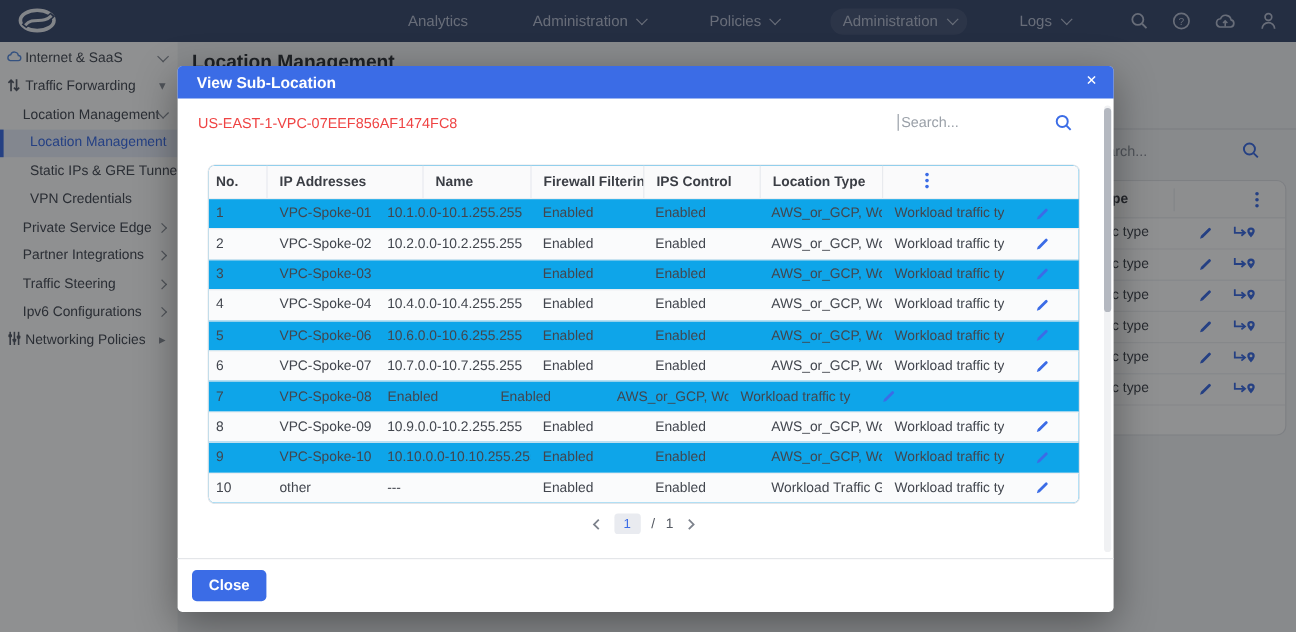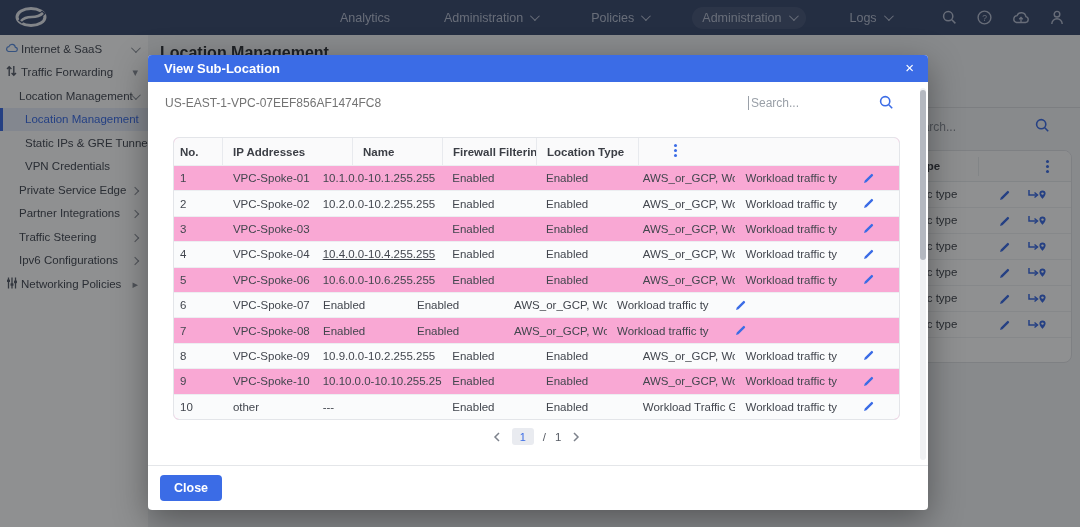--- a/index.html
+++ b/index.html
@@ -60,28 +60,28 @@
   .bg-card-head .kebab { position:absolute; left:345px; top:9px; }
 
   
   .overlay { position:absolute; left:0; top:0; width:1080px; height:527px; background:rgba(10,12,16,0.46); z-index:50; }
 
   
   .modal { position:absolute; left:148px; top:55px; width:780px; height:455px; background:#fff; border-radius:4px; z-index:100; box-shadow:0 10px 34px rgba(0,0,0,0.38); }
   .modal-header { position:absolute; left:0; top:0; width:780px; height:27px; background:#3b6ce6; border-radius:4px 4px 0 0; display:flex; align-items:center; }
   .modal-title { color:#fff; font-size:13px; font-weight:600; margin-left:16px; }
   .modal-x { position:absolute; right:14px; top:4px; color:#fff; font-size:15px; line-height:18px; cursor:pointer; }
-  .modal-sub-id { position:absolute; left:17px; top:41px; font-size:12px; color:#737373; }
+  .modal-sub-id { position:absolute; left:17px; top:41px; font-size:12px; color:#ef4444; }
   .modal-search { position:absolute; left:600px; top:38px; width:150px; height:22px; }
   .modal-search input { border:none; outline:none; width:118px; font-size:12px; color:#444; background:transparent; border-left:1px solid #9aa0a8; padding-left:2px; font-family:inherit; }
   .modal-search input::placeholder { color:#9aa0a8; }
   .modal-search .mag { position:absolute; right:4px; top:2px; }
 
   
-  .m-table { position:absolute; left:25px; top:82px; width:727px; border:1px solid #e3e5e9; border-radius:6px; overflow:hidden; background:#f9a8d4; }
+  .m-table { position:absolute; left:25px; top:82px; width:727px; border:1px solid #e3e5e9; border-radius:6px; overflow:hidden; background:#0ea5e9; }
   .t-hrow { display:flex; height:27px; background:#fafafb; }
   .t-hcell { display:flex; align-items:center; padding-left:10px; font-size:11.5px; font-weight:600; color:#3b3e45; border-right:1px solid #e8eaee; white-space:nowrap; overflow:hidden; }
   .t-hcell:first-child { padding-left:6px; }
   .t-hcell.actions { border-right:none; justify-content:center; }
   .t-row { display:flex; height:25.4px; border-top:1px solid #eceef1; }
   .t-row:nth-child(even) { background:#fafbfc; }
   .t-cell { display:flex; align-items:center; padding-left:10px; font-size:11.5px; color:#42464e; white-space:nowrap; overflow:hidden; }
   .t-cell:first-child { padding-left:6px; }
   .t-cell.actions { justify-content:center; padding-left:0; }
 
@@ -359,20 +359,21 @@
         </svg>
     </span>
   </div>
 
   <div class="m-table">
     <div class="t-hrow" id="m-thead">
         <div class="t-hcell" style="width: 49px;">No.</div>
         <div class="t-hcell" style="width: 130px;">IP Addresses</div>
         <div class="t-hcell" style="width: 90px;">Name</div>
         <div class="t-hcell" style="width: 94px;">Firewall Filtering</div>
+        <div class="t-hcell" style="width: 97px;">IPS Control</div>
         <div class="t-hcell" style="width: 102px;">Location Type</div>
         <div class="t-hcell actions" style="width: 62px;">
           <span class="kebab">
             <i></i>
             <i></i>
             <i></i>
           </span>
         </div>
       </div>
     <div id="m-tbody">
@@ -420,21 +421,21 @@
             <span style="display: inline-flex;">
   <svg width="13" height="13" viewBox="0 0 14 14">
                 <path d="M2.2 11.8 L3 9.2 L9.8 2.4 a1.1 1.1 0 0 1 1.6 0 l0.2 0.2 a1.1 1.1 0 0 1 0 1.6 L4.8 11 L2.2 11.8 z" fill="#3b6ce6"></path>
               </svg>
 </span>
           </div>
         </div>
         <div class="t-row">
           <div class="t-cell" style="width: 49px;">4</div>
           <div class="t-cell" style="width: 90px;">VPC-Spoke-04</div>
-          <div class="t-cell" style="width: 130px; text-decoration: underline;">10.4.0.0-10.4.255.255</div>
+          <div class="t-cell" style="width: 130px;">10.4.0.0-10.4.255.255</div>
           <div class="t-cell" style="width: 94px;">Enabled</div>
           <div class="t-cell" style="width: 97px;">Enabled</div>
           <div class="t-cell" style="width: 103px;">AWS_or_GCP, Workl...</div>
           <div class="t-cell" style="width: 102px;">Workload traffic type</div>
           <div class="t-cell actions" style="width: 62px;">
             <span style="display: inline-flex;">
   <svg width="13" height="13" viewBox="0 0 14 14">
                 <path d="M2.2 11.8 L3 9.2 L9.8 2.4 a1.1 1.1 0 0 1 1.6 0 l0.2 0.2 a1.1 1.1 0 0 1 0 1.6 L4.8 11 L2.2 11.8 z" fill="#3b6ce6"></path>
               </svg>
 </span>
@@ -452,20 +453,21 @@
             <span style="display: inline-flex;">
   <svg width="13" height="13" viewBox="0 0 14 14">
                 <path d="M2.2 11.8 L3 9.2 L9.8 2.4 a1.1 1.1 0 0 1 1.6 0 l0.2 0.2 a1.1 1.1 0 0 1 0 1.6 L4.8 11 L2.2 11.8 z" fill="#3b6ce6"></path>
               </svg>
 </span>
           </div>
         </div>
         <div class="t-row">
           <div class="t-cell" style="width: 49px;">6</div>
           <div class="t-cell" style="width: 90px;">VPC-Spoke-07</div>
+          <div class="t-cell" style="width: 130px;">10.7.0.0-10.7.255.255</div>
           <div class="t-cell" style="width: 94px;">Enabled</div>
           <div class="t-cell" style="width: 97px;">Enabled</div>
           <div class="t-cell" style="width: 103px;">AWS_or_GCP, Workl...</div>
           <div class="t-cell" style="width: 102px;">Workload traffic type</div>
           <div class="t-cell actions" style="width: 62px;">
             <span style="display: inline-flex;">
   <svg width="13" height="13" viewBox="0 0 14 14">
                 <path d="M2.2 11.8 L3 9.2 L9.8 2.4 a1.1 1.1 0 0 1 1.6 0 l0.2 0.2 a1.1 1.1 0 0 1 0 1.6 L4.8 11 L2.2 11.8 z" fill="#3b6ce6"></path>
               </svg>
 </span>

